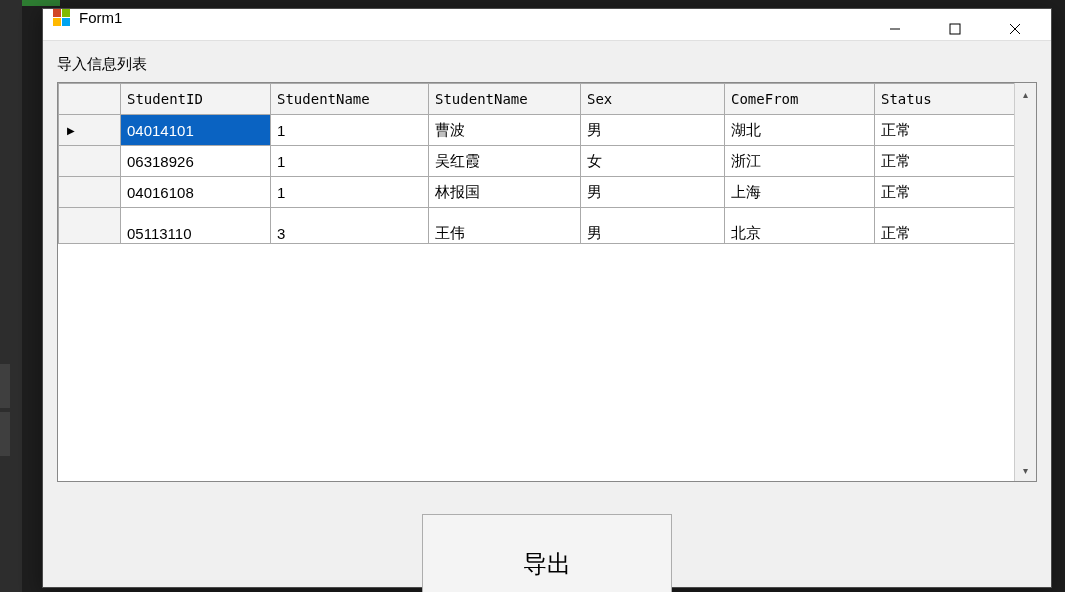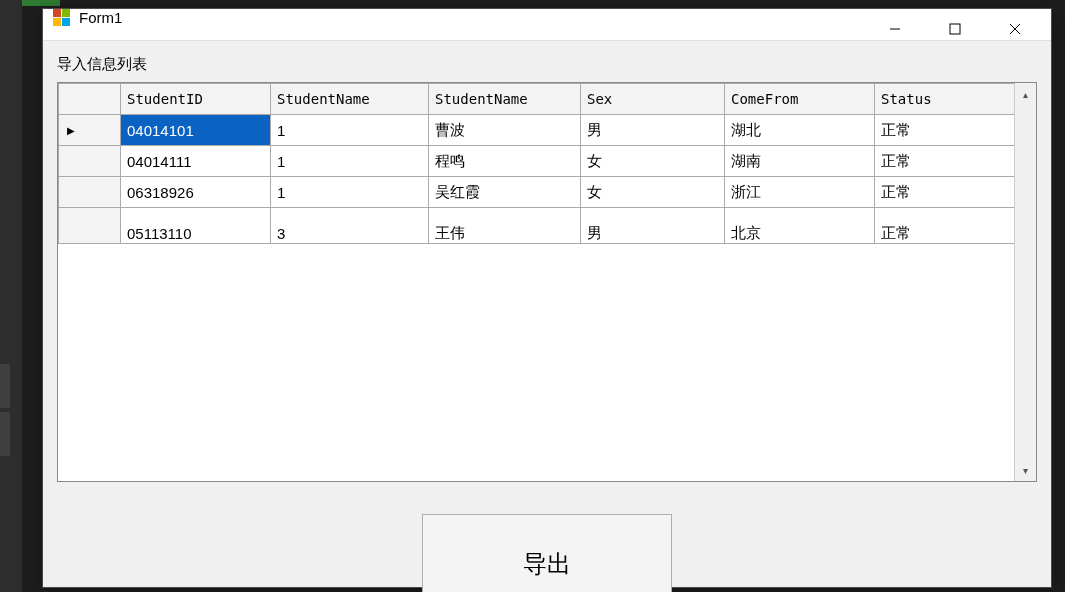--- a/index.html
+++ b/index.html
@@ -261,34 +261,34 @@
                 <td class="rowhdr current"></td>
                 <td class="cell-selected">04014101</td>
                 <td>1</td>
                 <td>曹波</td>
                 <td>男</td>
                 <td>湖北</td>
                 <td>正常</td>
               </tr>
               <tr>
                 <td class="rowhdr"></td>
-                <td>04014111</td>
-                <td>1</td>
-                <td>程鸣</td>
-                <td>女</td>
-                <td>湖南</td>
-                <td>正常</td>
-              </tr>
-              <tr>
-                <td class="rowhdr"></td>
                 <td>06318926</td>
                 <td>1</td>
                 <td>吴红霞</td>
                 <td>女</td>
                 <td>浙江</td>
+                <td>正常</td>
+              </tr>
+              <tr>
+                <td class="rowhdr"></td>
+                <td>04016108</td>
+                <td>1</td>
+                <td>林报国</td>
+                <td>男</td>
+                <td>上海</td>
                 <td>正常</td>
               </tr>
               <tr class="row-clip">
                 <td class="rowhdr"></td>
                 <td>05113110</td>
                 <td>3</td>
                 <td>王伟</td>
                 <td>男</td>
                 <td>北京</td>
                 <td>正常</td>

